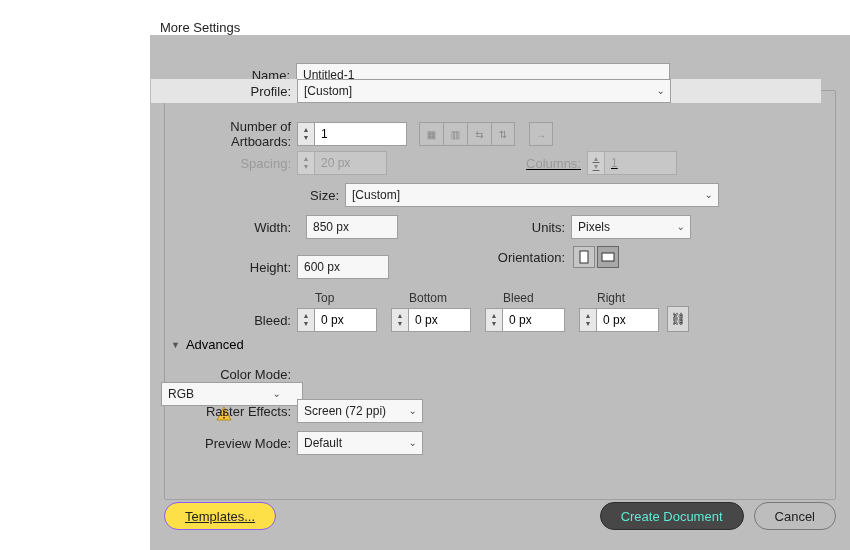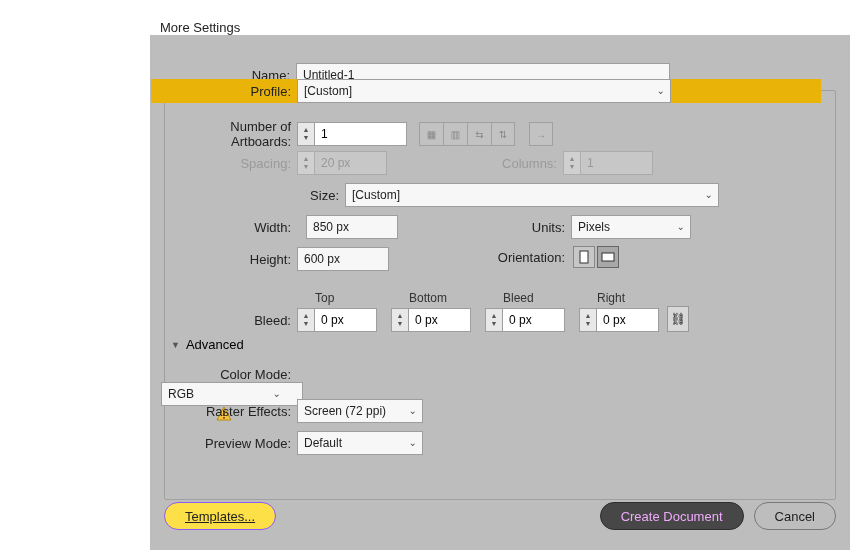--- a/index.html
+++ b/index.html
@@ -29,40 +29,40 @@
   .orient { width:22px; height:22px; border:1px solid #888; background:#c7c7c7; display:inline-flex; align-items:center; justify-content:center; margin-left:2px; }
   .orient.active { background:#a8a8a8; border-color:#666;}
   .orient svg rect{ fill:#fff; stroke:#333; stroke-width:1;}
   .link-btn { width:22px; height:26px; border:1px solid #999; background:#d8d8d8; display:inline-flex; align-items:center; justify-content:center; }
   .adv-header { position:absolute; left:20px; top:298px; display:flex; align-items:center; font-size:13px; }
   .adv-header .tri { font-size:9px; margin-right:6px; color:#555;}
   .warn { width:16px; height:16px; }
   .bottom-row { position:absolute; bottom:20px; left:14px; right:14px; display:flex; align-items:center; }
   .pill { height:28px; border-radius:14px; padding:0 20px; font-size:13px; display:inline-flex; align-items:center; justify-content:center; cursor:pointer; }
   .btn-templates { background:#fde047; border:1px solid #8b5cf6; color:#222;text-decoration:underline; }
-  .btn-create { background:#474747; border:1px solid #2e2e2e; color:#f0abfc; }
+  .btn-create { background:#474747; border:1px solid #2e2e2e; color:#5eead4; }
   .btn-cancel { background:#bdbdbd; border:1px solid #777; color:#222; margin-left:10px; }
   .bleed-col { display:flex; flex-direction:column; margin-right:14px;}
   .bleed-col .hdr { font-size:12px; color:#333; margin-bottom:3px; margin-left:18px;}
 </style>
 </head>
 <body>
 
 <div class="title">More Settings</div>
 
 <div class="panel">
 
   <div class="row" style="position:absolute; left:0; top:28px; width:100%;">
     <div class="label" style="width:140px;">Name:</div>
     <input class="text-input" style="width: 374px;" value="Untitled-1">
   </div>
 
   <div class="fieldset">
 
-    <div class="row" style="position:absolute; left:-14px; top:0; width:100%; background:#eab308; transform:translateY(-50%);">
+    <div class="row" style="position:absolute; left:-14px; top:0; width:100%; background:#e5e5e5; transform:translateY(-50%);">
       <div class="label" style="width:140px;">Profile:</div>
       <div class="select-wrap" style="width:374px;">
         <input class="select" style="width: 374px;" value="[Custom]">
         <span class="chev">⌄</span>
       </div>
     </div>
 
     <div class="row" style="position:absolute; left:-14px; top:28px;">
       <div class="label" style="width:140px;padding-left:48px;">Number of Artboards:</div>
       <div class="stepper">
@@ -80,21 +80,21 @@
     </div>
 
     <div class="row" style="position:absolute; left:-14px; top:60px;">
       <div class="label dim" style="width:140px;">Spacing:</div>
       <div class="stepper dim">
           <div class="tri">▲</div>
           <div class="tri">▼</div>
         </div>
       <input class="num-input dim" value="20 px" style="">
     </div>
-    <div class="row" style="position:absolute; left:312px; top:60px;">
+    <div class="row" style="position:absolute; left:336px; top:60px;text-decoration:underline;">
       <div class="label dim" style="width:80px;">Columns:</div>
       <div class="stepper dim">
           <div class="tri">▲</div>
           <div class="tri">▼</div>
         </div>
       <input class="num-input dim" value="1" style="">
     </div>
 
     <div class="row" style="position:absolute; left:-14px; top:92px;padding-left:48px;">
       <div class="label" style="width:140px;">Size:</div>
@@ -109,21 +109,21 @@
       <input class="text-input" style="width: 92px; margin-left: 9px;" value="850 px">
     </div>
     <div class="row" style="position:absolute; left:320px; top:124px;">
       <div class="label" style="width:80px;">Units:</div>
       <div class="select-wrap" style="width:120px;">
         <input class="select" style="width: 120px;" value="Pixels">
         <span class="chev">⌄</span>
       </div>
     </div>
 
-    <div class="row" style="position:absolute; left:-14px; top:156px;">
+    <div class="row" style="position:absolute; left:-14px; top:164px;">
       <div class="label" style="width:140px;">Height:</div>
       <input class="text-input" style="width: 92px;" value="600 px">
     </div>
     <div class="row" style="position:absolute; left:320px; top:155px;">
       <div class="label" style="width:80px;">Orientation:</div>
       <div class="orient">
         <svg width="10" height="14">
             <rect x="1" y="1" width="8" height="12"></rect>
           </svg>
       </div>

